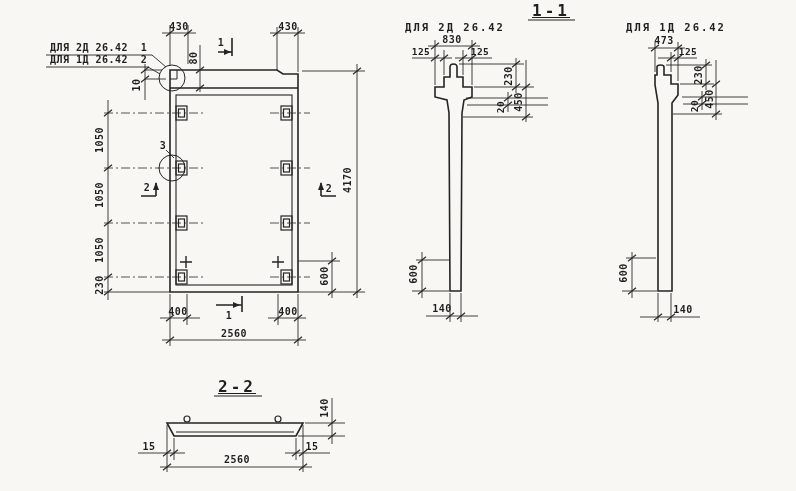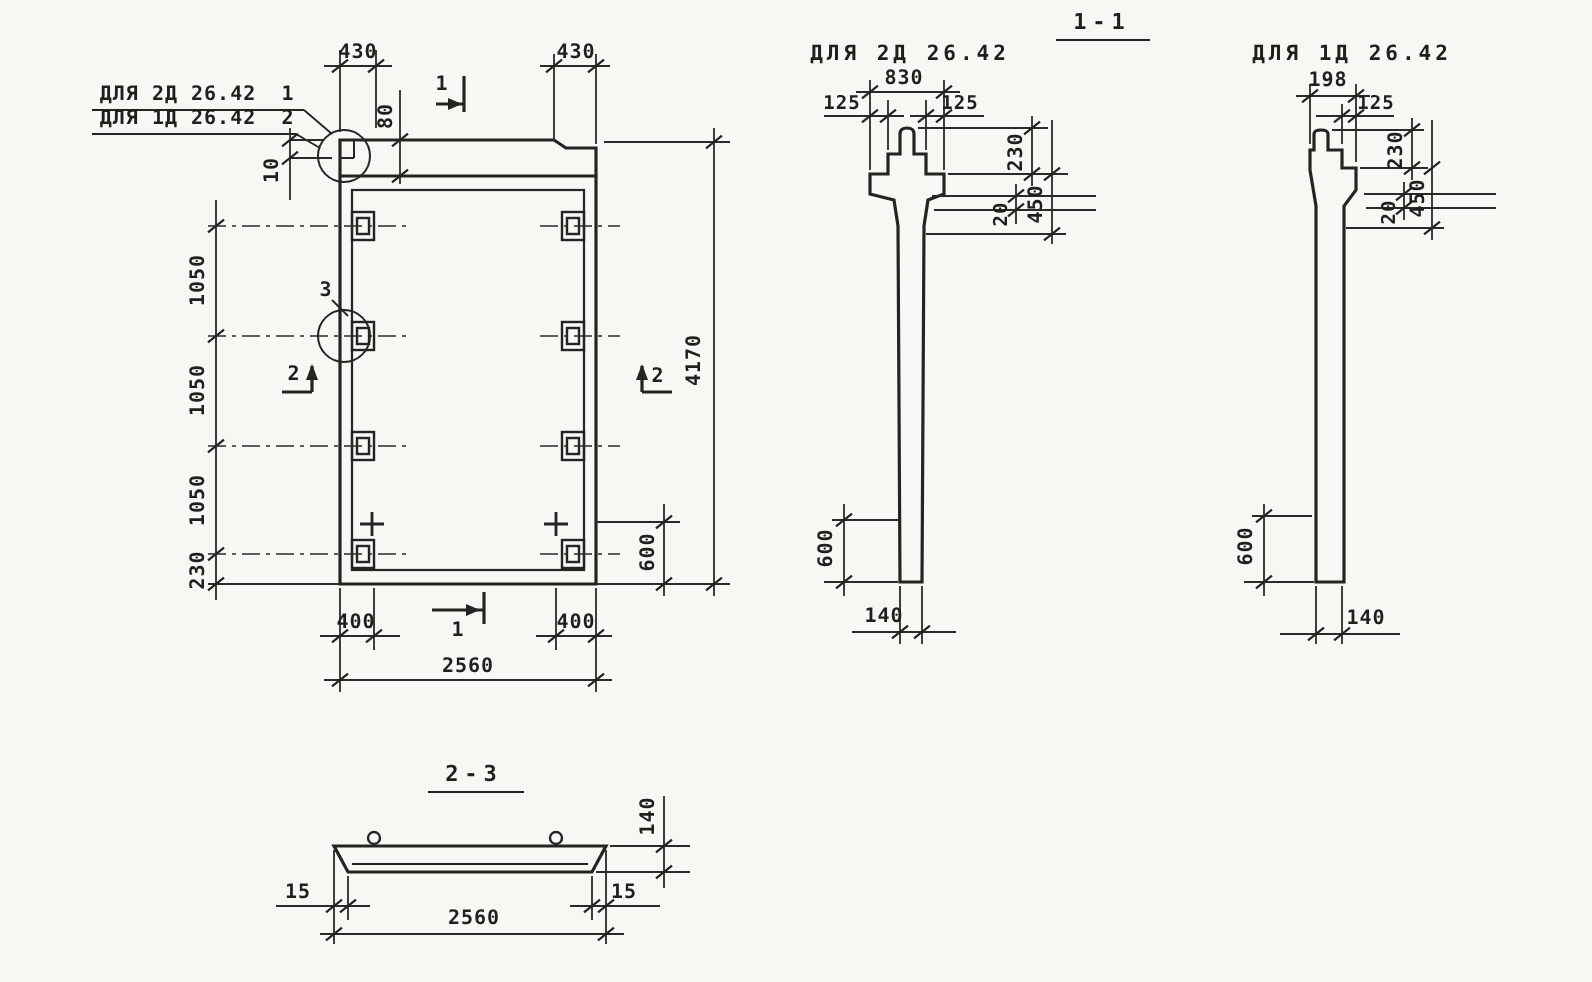--- a/index.html
+++ b/index.html
@@ -15,21 +15,21 @@
     position:absolute;
     transform:translate(-50%,-50%);
     font:bold 10px "DejaVu Sans Mono", monospace;
     color:#1f1f1f;
     white-space:nowrap;
     letter-spacing:0.5px;
     line-height:1;
   }
   .lbl.r{transform:translate(-50%,-50%) rotate(-90deg);}
   .lbl.hdr{font-size:10.5px;letter-spacing:2px;}
-  .lbl.ttl{font-size:11px;letter-spacing:3px;}
+  .lbl.ttl{font-size:16px;letter-spacing:3px;text-decoration:underline;}
   .lbl.small{font-size:9.5px;}
 </style>
 </head>
 <body>
 
 <div class="sheet">
 
   <svg width="796" height="491" viewBox="0 0 796 491">
     <defs>
       <path id="tk" d="M-4,3.2 L4,-3.2"></path>
@@ -241,27 +241,27 @@
   <span class="lbl" style="left:452px;top:40px">830</span>
   <span class="lbl small" style="left:421px;top:52px">125</span>
   <span class="lbl small" style="left:480px;top:52px">125</span>
   <span class="lbl r" style="left:509px;top:76px">230</span>
   <span class="lbl r" style="left:519px;top:102px">450</span>
   <span class="lbl r small" style="left:501px;top:107px">20</span>
   <span class="lbl r" style="left:414px;top:274px">600</span>
   <span class="lbl" style="left:442px;top:309px">140</span>
 
   <span class="lbl hdr" style="left:676px;top:27px">ДЛЯ 1Д 26.42</span>
-  <span class="lbl" style="left:664px;top:41px">198</span>
+  <span class="lbl" style="left:664px;top:41px">473</span>
   <span class="lbl small" style="left:688px;top:52px">125</span>
   <span class="lbl r" style="left:699px;top:75px">230</span>
   <span class="lbl r" style="left:710px;top:99px">450</span>
   <span class="lbl r small" style="left:695px;top:106px">20</span>
   <span class="lbl r" style="left:624px;top:273px">600</span>
   <span class="lbl" style="left:683px;top:310px">140</span>
 
-  <span class="lbl ttl" style="left:237px;top:387px">2-3</span>
+  <span class="lbl ttl" style="left:237px;top:387px">2-2</span>
   <span class="lbl r" style="left:325px;top:408px">140</span>
   <span class="lbl" style="left:149px;top:447px">15</span>
   <span class="lbl" style="left:312px;top:447px">15</span>
   <span class="lbl" style="left:237px;top:460px">2560</span>
 
 </div>
 
 </body></html>

